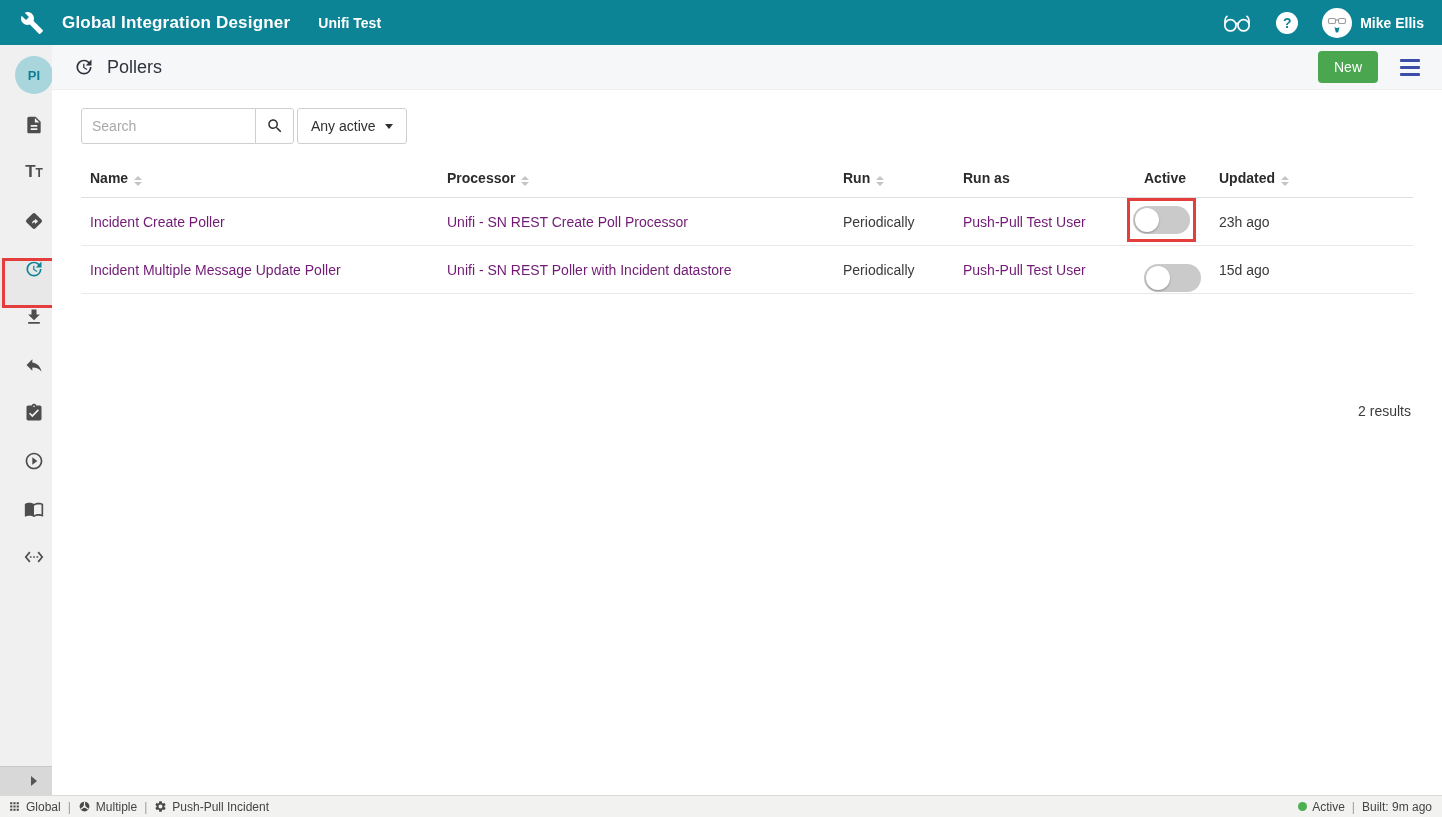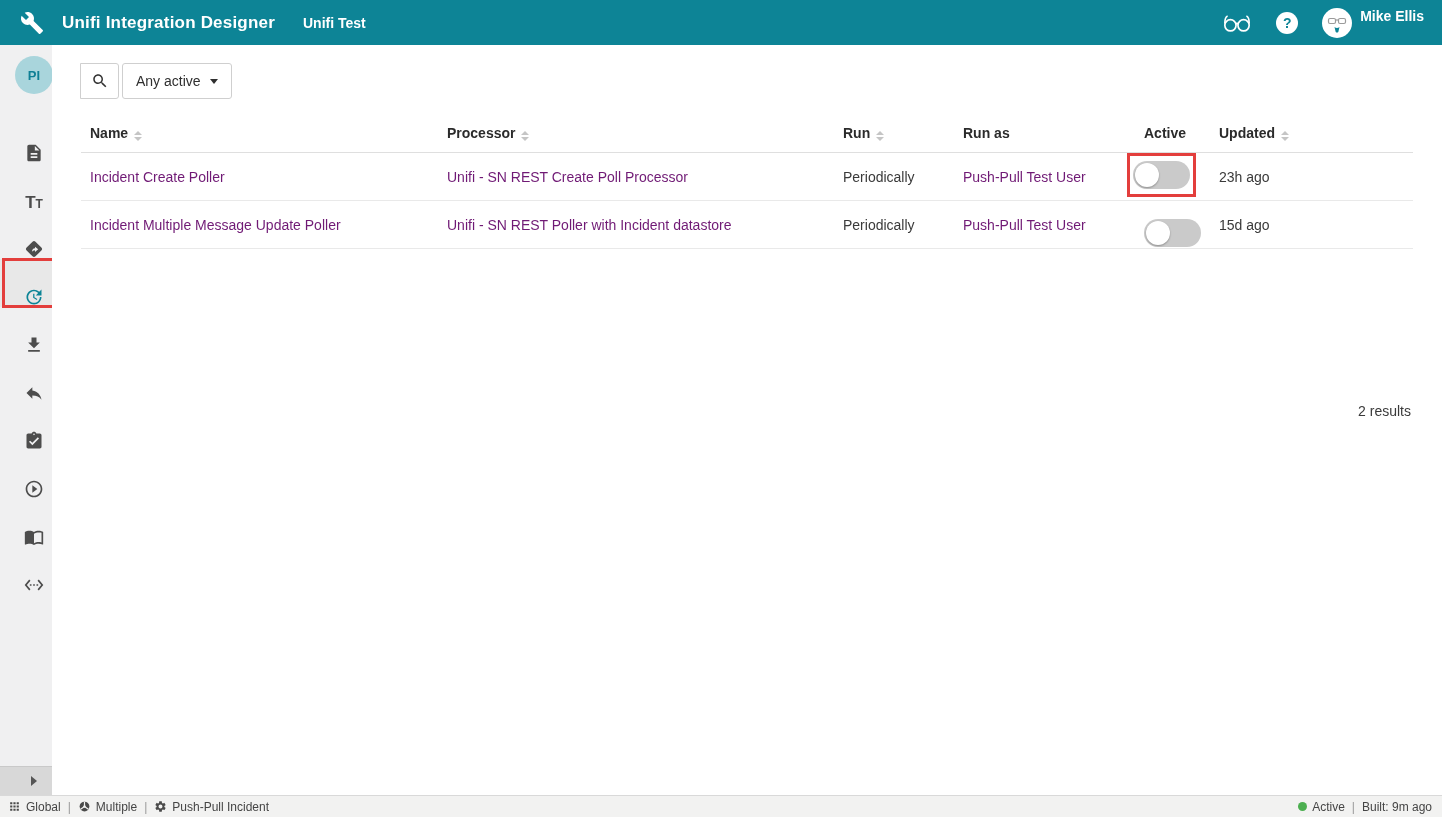--- a/index.html
+++ b/index.html
@@ -21,37 +21,37 @@
   .topbar .logo { width:24px; height:24px; margin-left:2px; }
   .topbar .app-title { font-size:17px; font-weight:700; margin-left:18px; letter-spacing:.2px; }
   .topbar .env { font-size:14px; font-weight:600; margin-left:28px; }
   .topbar .right { margin-left:auto; display:flex; align-items:center; gap:24px; }
   .icon-btn { background:none; border:none; cursor:pointer; display:flex; align-items:center; padding:0; }
   .help-circle {
     width:22px; height:22px; border-radius:50%; background:#fff;
     color:#0D8496; font-weight:700; font-size:14px;
     display:flex; align-items:center; justify-content:center;
   }
-  .user { display:flex; align-items:flex-start; gap:8px; cursor:pointer; }
+  .user { display:flex; align-items:center; gap:8px; cursor:pointer; }
   .user .name { font-size:14px; font-weight:600; }
 
   
   .sidebar {
     position:absolute; left:0; top:45px; bottom:22px; width:69px;
     background:#f0f0f1; border-right:1px solid #e1e1e3;
   }
   .side-avatar {
     width:38px; height:38px; border-radius:50%; background:#a9d5dc;
     color:#0f7f95; font-weight:700; font-size:13px;
     display:flex; align-items:center; justify-content:center;
     margin:11px auto 0 auto; cursor:pointer;
   }
   .side-items { margin-top:21px; }
   .slot {
-    height:48px; display:flex; align-items:flex-end; justify-content:center;
+    height:48px; display:flex; align-items:flex-start; justify-content:center;
     color:#4d4d4d; cursor:pointer; position:relative;
   }
   .slot svg { width:20px; height:20px; fill:currentColor; }
   .slot.active { color:#0D8496; background:#e8e8e8; }
   .slot-highlight {
     position:absolute; top:-1px; bottom:-1px; left:2px; right:3px;
     border:3px solid #E33E3C; pointer-events:none;
   }
   .tt-glyph { font-weight:700; color:#4d4d4d; line-height:1; }
   .tt-glyph .big { font-size:17px; }
@@ -152,21 +152,21 @@
   .sb-right { margin-left:auto; display:flex; align-items:center; }
   .dot { width:9px; height:9px; border-radius:50%; background:#4caf50; margin-right:5px; }
 </style>
 </head>
 <body>
 
 <header class="topbar">
   <svg class="logo" viewBox="0 0 24 24" fill="#fff">
     <path d="M22.7 19l-9.1-9.1c.9-2.3.4-5-1.5-6.9-2-2-5-2.4-7.4-1.3L9 6 6 9 1.6 4.7C.4 7.1.9 10.1 2.9 12.1c1.9 1.9 4.6 2.4 6.9 1.5l9.1 9.1c.4.4 1 .4 1.4 0l2.3-2.3c.5-.4.5-1.1.1-1.4z"></path>
   </svg>
-  <div class="app-title">Unifi Integration Designer</div>
+  <div class="app-title">Global Integration Designer</div>
   <div class="env">Unifi Test</div>
   <div class="right">
     <button class="icon-btn">
       <svg width="30" height="21" viewBox="0 0 32 22" fill="none" stroke="#fff" stroke-width="1.8">
         <circle cx="9" cy="14" r="6"></circle>
           <circle cx="23" cy="14" r="6"></circle>
         <path d="M15 13 q1 -2 2 0"></path>
           <path d="M3 12 Q3 5 6 4 M29 12 Q29 5 26 4"></path>
       </svg>
     </button>
@@ -243,22 +243,37 @@
           <path d="M7.77 6.76L6.23 5.48.82 12l5.41 6.52 1.54-1.28L3.42 12l4.35-5.24zM7 13h2v-2H7v2zm10-2h-2v2h2v-2zm-6 2h2v-2h-2v2zm6.77-7.52l-1.54 1.28L20.58 12l-4.35 5.24 1.54 1.28L23.18 12l-5.41-6.52z"></path>
         </svg>
     </div>
   </div>
   <div class="side-footer">
     <span class="tri-right"></span>
   </div>
 </nav>
 
 <main class="main" style="position:absolute;">
+  <div class="page-header">
+    <svg class="ph-icon" viewBox="0 0 24 24">
+        <path d="M21 10.12h-6.78l2.74-2.82c-2.73-2.7-7.15-2.8-9.88-.1-2.73 2.71-2.73 7.08 0 9.79 2.73 2.71 7.15 2.71 9.88 0C18.32 15.65 19 14.08 19 12.1h2c0 1.98-.88 4.55-2.64 6.29-3.51 3.48-9.21 3.48-12.72 0-3.5-3.47-3.53-9.11-.02-12.58 3.51-3.47 9.14-3.47 12.65 0L21 3v7.12zM12.5 8v4.25l3.5 2.08-.72 1.21L11 13V8h1.5z"></path>
+      </svg>
+    <h1 class="title">Pollers</h1>
+    <div class="right">
+      <button class="btn-new">New</button>
+      <button class="burger">
+        <span></span>
+          <span></span>
+          <span></span>
+      </button>
+    </div>
+  </div>
 
   <div class="toolbar">
+    <input class="search-input" type="text" placeholder="Search" style="">
     <button class="search-btn">
       <svg viewBox="0 0 24 24">
           <path d="M15.5 14h-.79l-.28-.27C15.41 12.59 16 11.11 16 9.5 16 5.91 13.09 3 9.5 3S3 5.91 3 9.5 5.91 16 9.5 16c1.61 0 3.09-.59 4.23-1.57l.27.28v.79l5 4.99L20.49 19l-4.99-5zm-6 0C7.01 14 5 11.99 5 9.5S7.01 5 9.5 5 14 7.01 14 9.5 11.99 14 9.5 14z"></path>
         </svg>
     </button>
     <button class="filter-btn">
       <span>Any active</span>
       <span class="caret-dn"></span>
     </button>
   </div>

